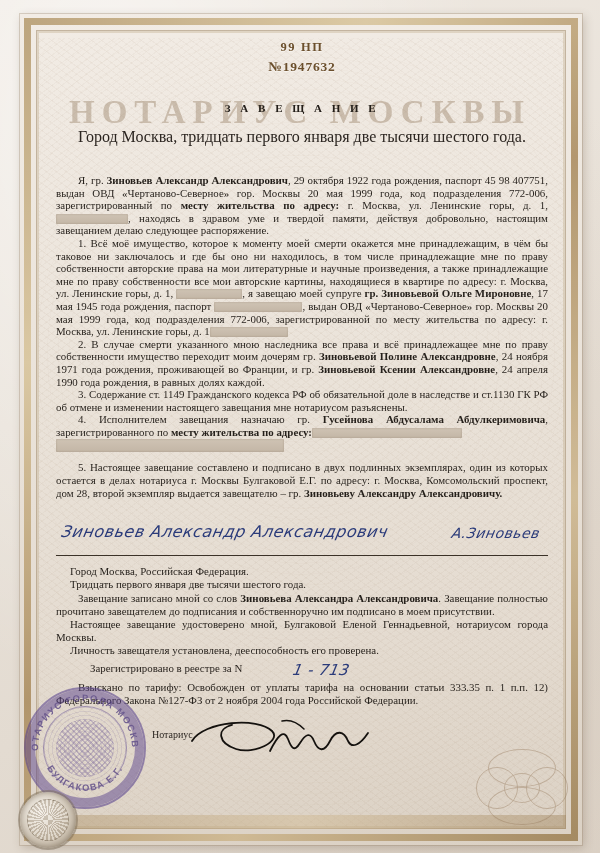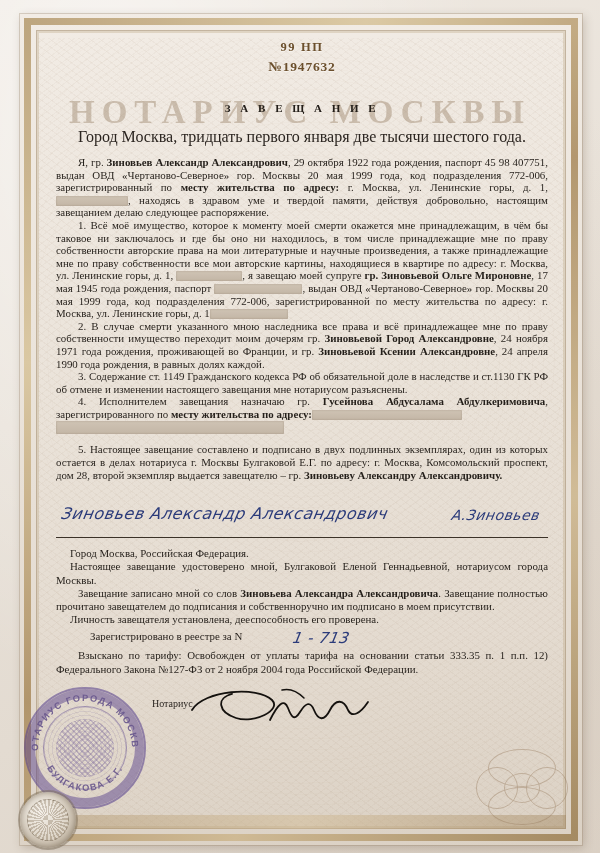--- a/index.html
+++ b/index.html
@@ -66,21 +66,21 @@
     letter-spacing:3.5px;margin-top:27px;color:#221d18;
   }
   .place-date{
     text-align:center;font-size:16px;margin-top:14px;color:#2b2520;
   }
   p.body{
     margin:0;font-size:10.9px;line-height:12.6px;
     text-align:justify;text-justify:inter-word;
     text-indent:22px;color:#241f1a;
   }
-  p.body.first{margin-top:10px;}
+  p.body.first{margin-top:28px;}
   p.body + p.body{margin-top:0;}
   b{font-weight:bold;}
   .redact{
     display:inline-block;vertical-align:-2px;
     background:linear-gradient(180deg,#cfc3b4,#c3b6a6);
     height:10px;border-radius:1px;
     box-shadow:inset 0 0 2px rgba(120,100,80,.4);
   }
   .redact.w1{width:72px;}
   .redact.w2{width:66px;}
@@ -204,37 +204,38 @@
       <div class="l2">№1947632</div>
     </div>
 
     <div class="doc-title">З А В Е Щ А Н И Е</div>
     <div class="place-date">Город Москва, тридцать первого января две тысячи шестого года.</div>
 
     <p class="body first"><span>Я, гр. </span><b>Зиновьев Александр Александрович</b><span>, 29 октября 1922 года рождения, паспорт 45 98 407751, выдан ОВД «Чертаново-Северное» гор. Москвы 20 мая 1999 года, код подразделения 772-006, зарегистрированный по </span><b>месту жительства по адресу:</b><span> г. Москва, ул. Ленинские горы, д. 1, </span><span class="redact w1"></span><span>, находясь в здравом уме и твердой памяти, действуя добровольно, настоящим завещанием делаю следующее распоряжение.</span></p>
 
     <p class="body"><span>1. Всё моё имущество, которое к моменту моей смерти окажется мне принадлежащим, в чём бы таковое ни заключалось и где бы оно ни находилось, в том числе принадлежащие мне по праву собственности авторские права на мои литературные и научные произведения, а также принадлежащие мне по праву собственности все мои авторские картины, находящиеся в квартире по адресу: г. Москва, ул. Ленинские горы, д. 1, </span><span class="redact w2"></span><span>, я завещаю моей супруге </span><b>гр. Зиновьевой Ольге Мироновне</b><span>, 17 мая 1945 года рождения, паспорт </span><span class="redact w3"></span><span>, выдан ОВД «Чертаново-Северное» гор. Москвы 20 мая 1999 года, код подразделения 772-006, зарегистрированной по месту жительства по адресу: г. Москва, ул. Ленинские горы, д. 1</span><span class="redact w4"></span></p>
 
-    <p class="body"><span>2. В случае смерти указанного мною наследника все права и всё принадлежащее мне по праву собственности имущество переходит моим дочерям гр. </span><b>Зиновьевой Город Александровне</b><span>, 24 ноября 1971 года рождения, проживающей во Франции, и гр. </span><b>Зиновьевой Ксении Александровне</b><span>, 24 апреля 1990 года рождения, в равных долях каждой.</span></p>
+    <p class="body"><span>2. В случае смерти указанного мною наследника все права и всё принадлежащее мне по праву собственности имущество переходит моим дочерям гр. </span><b>Зиновьевой Полине Александровне</b><span>, 24 ноября 1971 года рождения, проживающей во Франции, и гр. </span><b>Зиновьевой Ксении Александровне</b><span>, 24 апреля 1990 года рождения, в равных долях каждой.</span></p>
 
     <p class="body">3. Содержание ст. 1149 Гражданского кодекса РФ об обязательной доле в наследстве и ст.1130 ГК РФ об отмене и изменении настоящего завещания мне нотариусом разъяснены.</p>
 
     <p class="body"><span>4. Исполнителем завещания назначаю гр. </span><b>Гусейнова Абдусалама Абдулкеримовича</b><span>, зарегистрированного по </span><b>месту жительства по адресу:</b><span class="redact inline-end"></span><span class="redact block"></span></p>
 
     <p class="body" style="margin-top:9px"><span>5. Настоящее завещание составлено и подписано в двух подлинных экземплярах, один из которых остается в делах нотариуса г. Москвы Булгаковой Е.Г. по адресу: г. Москва, Комсомольский проспект, дом 28, второй экземпляр выдается завещателю – гр. </span><b>Зиновьеву Александру Александровичу.</b></p>
 
     <div class="sig-row">
       <span class="sig-name handwrite">Зиновьев Александр Александрович</span>
       <span class="sig-mark handwrite">А.Зиновьев</span>
     </div>
 
     <div class="notary-block">
       <p class="nb">Город Москва, Российская Федерация.</p>
+      <p class="nb">Тридцать первого января две тысячи шестого года.</p>
+      <p class="nb ind"><span>Завещание записано мной со слов </span><b>Зиновьева Александра Александровича</b><span>. Завещание полностью прочитано завещателем до подписания и собственноручно им подписано в моем присутствии.</span></p>
       <p class="nb">Настоящее завещание удостоверено мной, Булгаковой Еленой Геннадьевной, нотариусом города Москвы.</p>
-      <p class="nb ind"><span>Завещание записано мной со слов </span><b>Зиновьева Александра Александровича</b><span>. Завещание полностью прочитано завещателем до подписания и собственноручно им подписано в моем присутствии.</span></p>
       <p class="nb">Личность завещателя установлена, дееспособность его проверена.</p>
 
       <div class="reg-line">
         <span>Зарегистрировано в реестре за N</span>
         <span class="reg-num handwrite">1 - 713</span>
       </div>
 
       <p class="nb ind" style="margin-top:2px">Взыскано по тарифу: Освобожден от уплаты тарифа на основании статьи 333.35 п. 1 п.п. 12) Федерального Закона №127-ФЗ от 2 ноября 2004 года Российской Федерации.</p>
 
       <div class="notary-sign">

